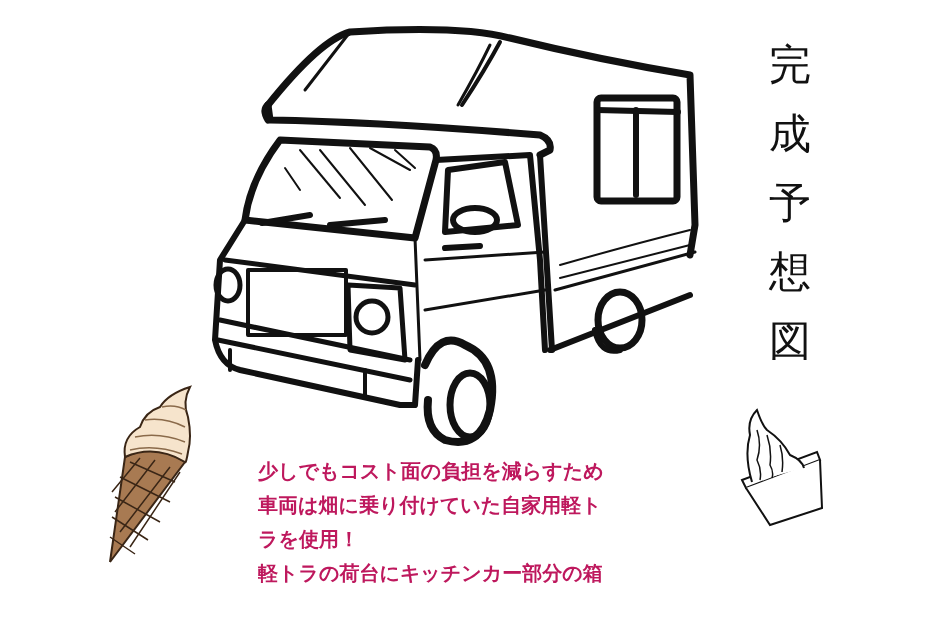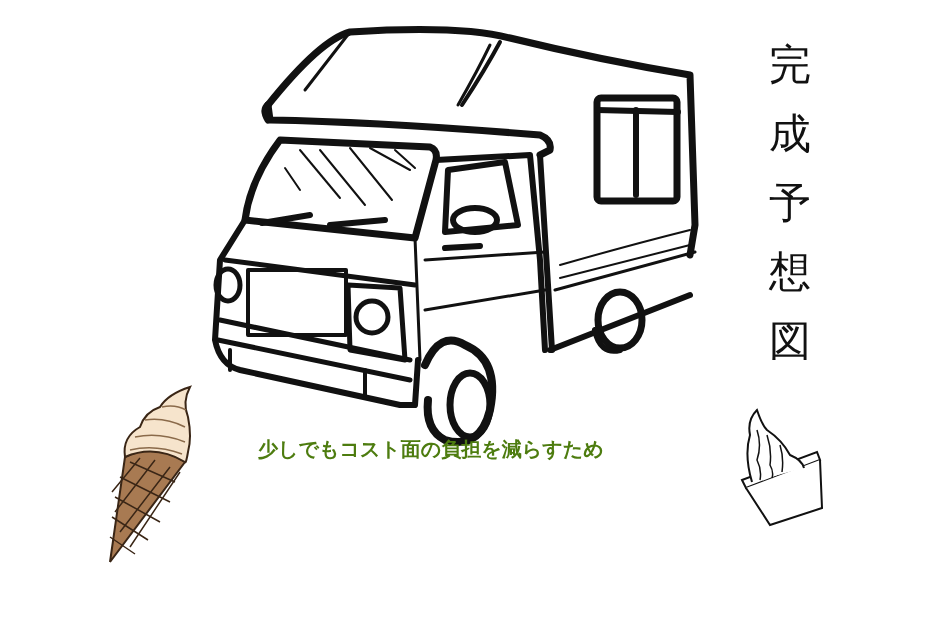--- a/index.html
+++ b/index.html
@@ -3,22 +3,22 @@
 <meta charset="utf-8">
 <style>
   html, body { margin: 0; padding: 0; background: #ffffff; }
   body { width: 945px; height: 630px; position: relative; overflow: hidden;
          font-family: "DejaVu Sans", sans-serif; color: #111; }
   .truck { position: absolute; left: 200px; top: 20px; width: 510px; height: 440px; }
   .title { position: absolute; left: 755px; top: 30px; width: 70px;
            display: flex; flex-direction: column; align-items: center; }
   .title span { font-size: 42px; line-height: 69px; font-weight: normal;
                 font-family: "DejaVu Sans", sans-serif; color: #111; }
-  .caption { position: absolute; left: 258px; top: 432px; width: 440px;
-             font-size: 20px; line-height: 34px; font-weight: bold; color: #4d7c0f;
+  .caption { position: absolute; left: 258px; top: 454px; width: 440px;
+             font-size: 20px; line-height: 34px; font-weight: bold; color: #be185d;
              white-space: nowrap; font-family: "DejaVu Sans", sans-serif; }
   .caption div { height: 34px; }
   .cone { position: absolute; left: 100px; top: 382px; width: 110px; height: 190px; }
   .cup { position: absolute; left: 732px; top: 400px; width: 100px; height: 130px; }
 </style>
 </head>
 <body>
 
 <svg class="truck" viewBox="0 0 510 440" fill="none" stroke="#111" stroke-linecap="round" stroke-linejoin="round">
 
@@ -79,20 +79,23 @@
 <div class="title">
   <span>完</span>
   <span>成</span>
   <span>予</span>
   <span>想</span>
   <span>図</span>
 </div>
 
 <div class="caption">
   <div>少しでもコスト面の負担を減らすため</div>
+  <div>車両は畑に乗り付けていた自家用軽ト</div>
+  <div>ラを使用！</div>
+  <div>軽トラの荷台にキッチンカー部分の箱</div>
 </div>
 
 <svg class="cone" viewBox="0 0 110 190">
   <path d="M25 75 Q55 60 85 80 L10 180 Z" fill="#a87a52" stroke="#3a2616" stroke-width="2"></path>
   <path d="M20 95 L70 120 M15 115 L60 140 M12 135 L48 158 M10 155 L35 172 M30 80 L75 100" stroke="#3a2616" stroke-width="1.5" fill="none"></path>
   <path d="M70 85 L20 150 M55 78 L15 130 M40 76 L12 110 M80 90 L30 165" stroke="#3a2616" stroke-width="1.5" fill="none"></path>
   <path d="M25 75 Q22 55 40 45 Q45 30 60 25 Q68 12 90 5 Q82 20 88 35 Q92 55 88 70 Q86 82 85 80 Q55 62 25 75 Z" fill="#f6e4cc" stroke="#3a2616" stroke-width="2"></path>
   <path d="M35 55 Q60 50 85 60 M45 38 Q65 35 85 45 M62 25 Q75 22 86 28 M30 68 Q55 62 82 72" stroke="#8a6a4a" stroke-width="1.5" fill="none"></path>
 </svg>
 

